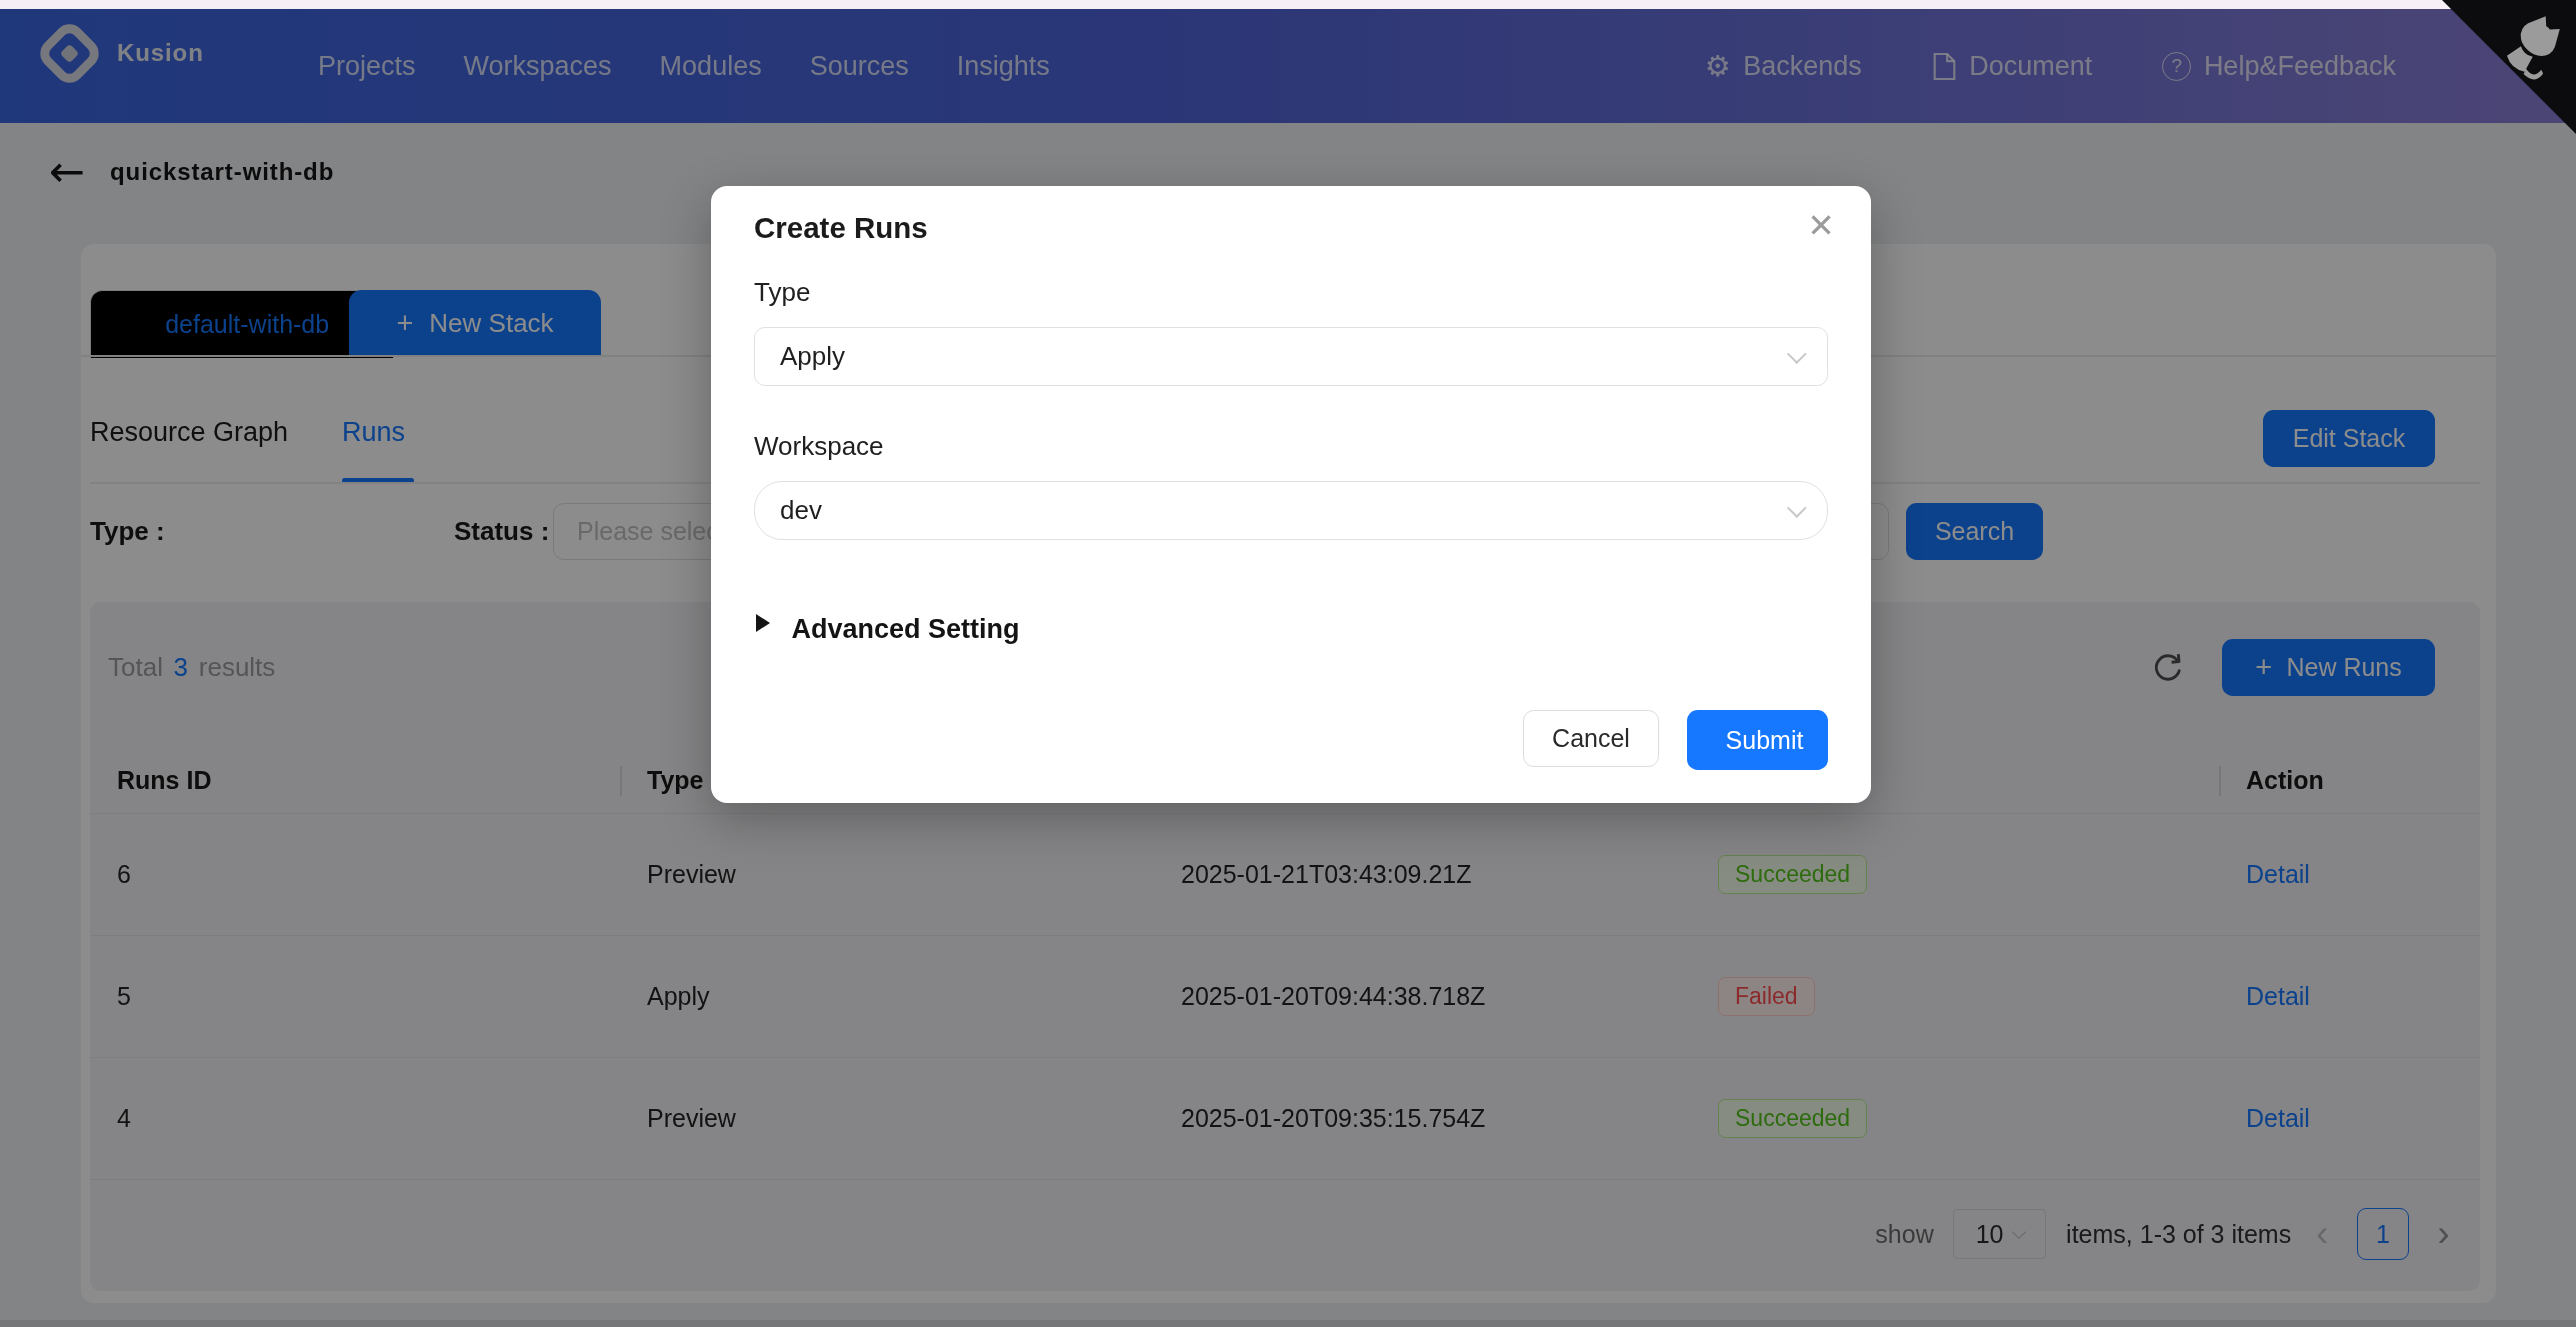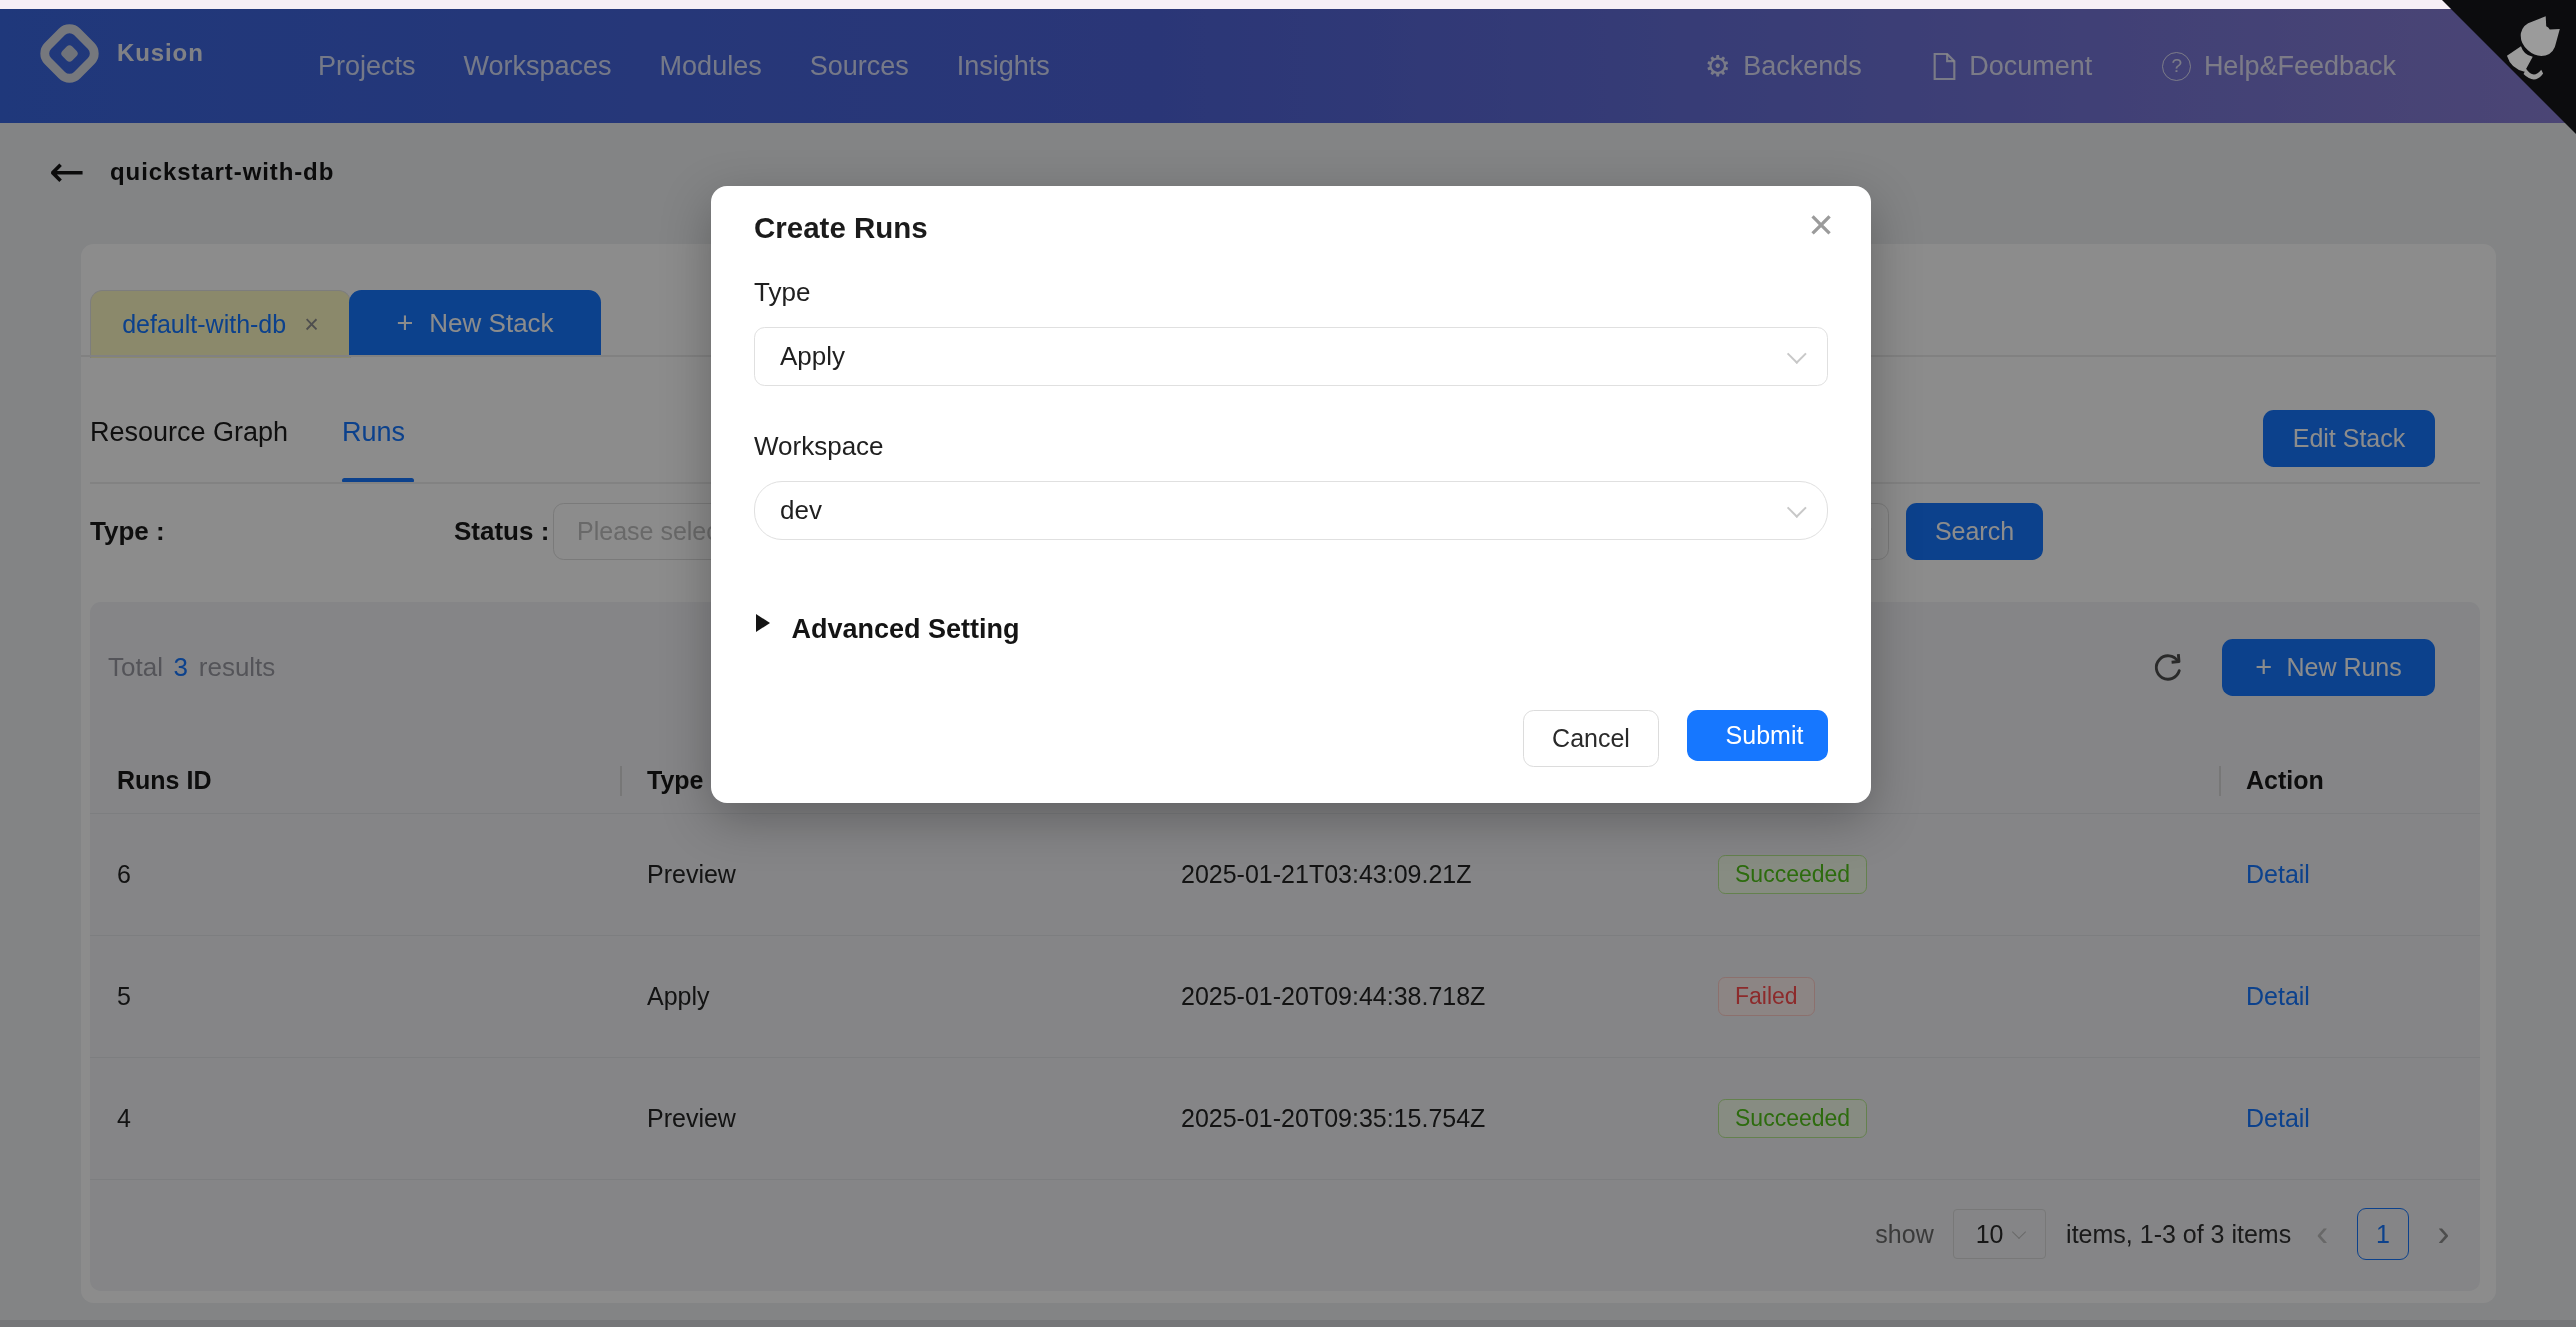--- a/index.html
+++ b/index.html
@@ -19,23 +19,23 @@
   .gear-glyph{font-size:29px;line-height:1;}
   .q-circle{width:27px;height:27px;border:1.8px solid rgba(255,255,255,.78);border-radius:50%;
             display:flex;align-items:center;justify-content:center;font-size:19px;}
   
   .page-head{position:absolute;left:49px;top:150px;display:flex;align-items:center;gap:25px;z-index:5;}
   .back-arrow{font-size:43px;color:#141414;line-height:1;cursor:pointer;font-family:"DejaVu Sans",sans-serif;}
   .page-title{font-size:24px;font-weight:bold;color:#141414;letter-spacing:0.9px;}
   
   .card{position:absolute;left:81px;top:244px;width:2415px;height:1059px;background:#ffffff;
         border-radius:12.5px;z-index:5;}
-  .stack-tab{position:absolute;left:9px;top:46px;width:259px;height:67px;background:#fef9c3;
+  .stack-tab{position:absolute;left:9px;top:46px;width:259px;height:67px;background:#000000;
              border:1.8px solid #e4e4e4;border-bottom:none;border-radius:12.5px 12.5px 0 0;
-             display:flex;align-items:center;justify-content:center;gap:18px;cursor:pointer;}
+             display:flex;align-items:center;justify-content:center;gap:18px;cursor:pointer;padding-left:43px;}
   .stack-tab-label{color:var(--primary);font-size:25px;}
   .stack-tab-close{color:#8e8e8e;font-size:25px;cursor:pointer;line-height:1;}
   .new-stack-btn{position:absolute;left:268px;top:46px;width:252px;height:67px;background:var(--primary);
              border-radius:12.5px 12.5px 0 0;display:flex;align-items:center;justify-content:center;gap:16px;
              color:#fff;font-size:26px;cursor:pointer;}
   .plus-glyph{font-size:29px;line-height:1;font-weight:400;}
   .divider1{position:absolute;left:0;top:111px;width:2415px;height:1.8px;background:#ececec;}
   .view-tab{position:absolute;top:173px;font-size:27px;cursor:pointer;color:#1c1c1c;}
   .view-tab.rg{left:9px;}
   .view-tab.runs{left:261px;color:var(--primary);}
@@ -110,21 +110,21 @@
   .m-sel.ws{top:295px;border-radius:28px;}
   .m-sel-value{font-size:26px;color:#1f1f1f;}
   .m-sel .chev{border-color:#c8c8c8;}
   .advanced{position:absolute;left:45px;top:428px;display:flex;align-items:flex-start;gap:21.5px;cursor:pointer;}
   .tri-right{width:0;height:0;border-left:14.3px solid #141414;border-top:9px solid transparent;
          border-bottom:9px solid transparent;}
   .advanced-label{font-size:27px;font-weight:600;color:#141414;}
   .m-footer{position:absolute;right:43px;top:524px;display:flex;gap:28px;}
   .cancel-btn{width:136px;height:57px;background:#fff;border:1.8px solid #dcdcdc;border-radius:10.7px;color:#2a2a2a;
          font-size:25px;display:flex;align-items:center;justify-content:center;cursor:pointer;box-sizing:border-box;}
-  .submit-btn{width:141px;height:51px;padding-left:20px;}
+  .submit-btn{width:141px;height:60px;padding-left:20px;}
 </style>
 </head>
 <body>
 
 <div id="canvas">
 
   <div class="nav">
     <div class="brand">
       <svg width="63" height="63" viewBox="0 0 64 64">
         <g transform="rotate(45 32 32)">

